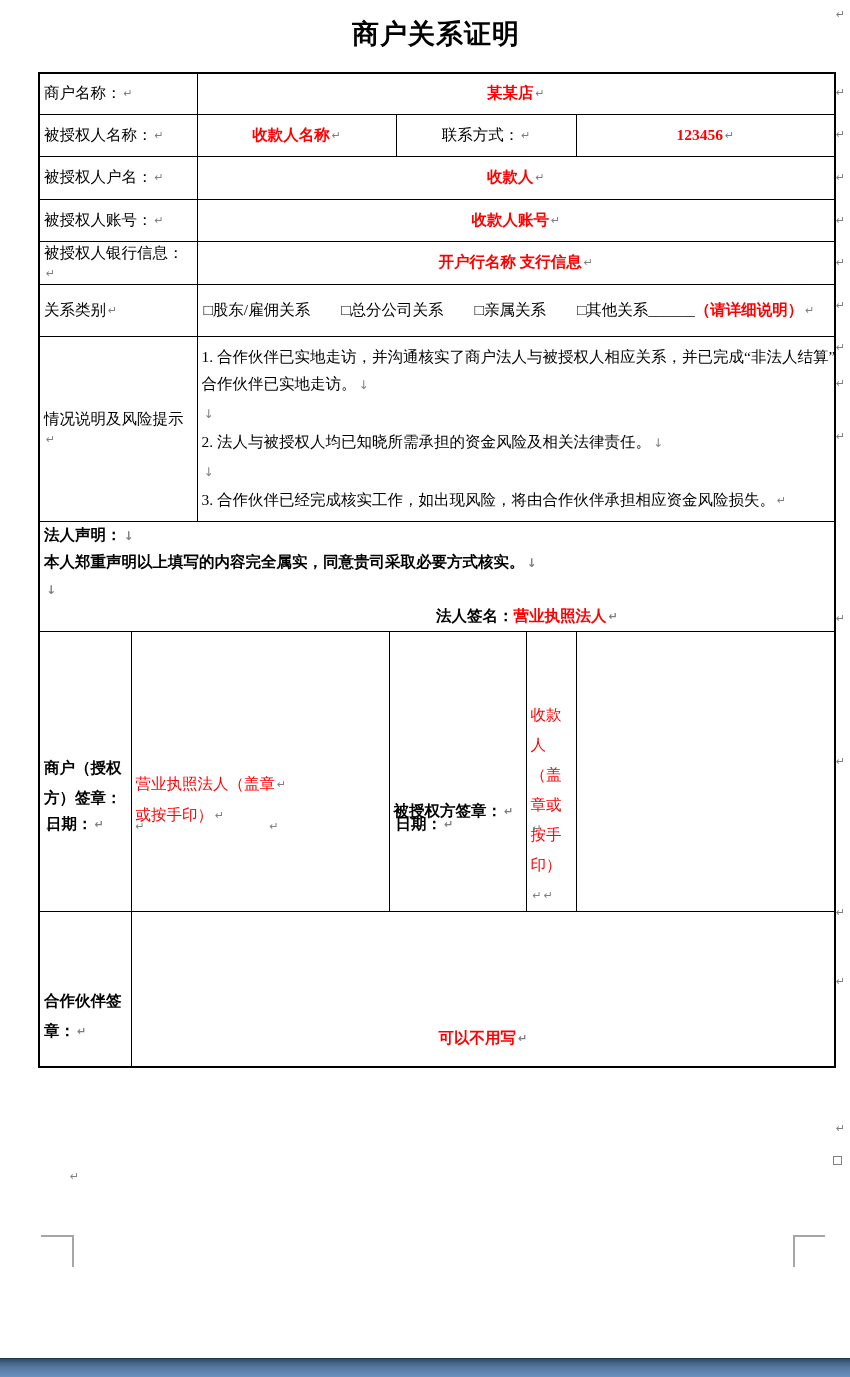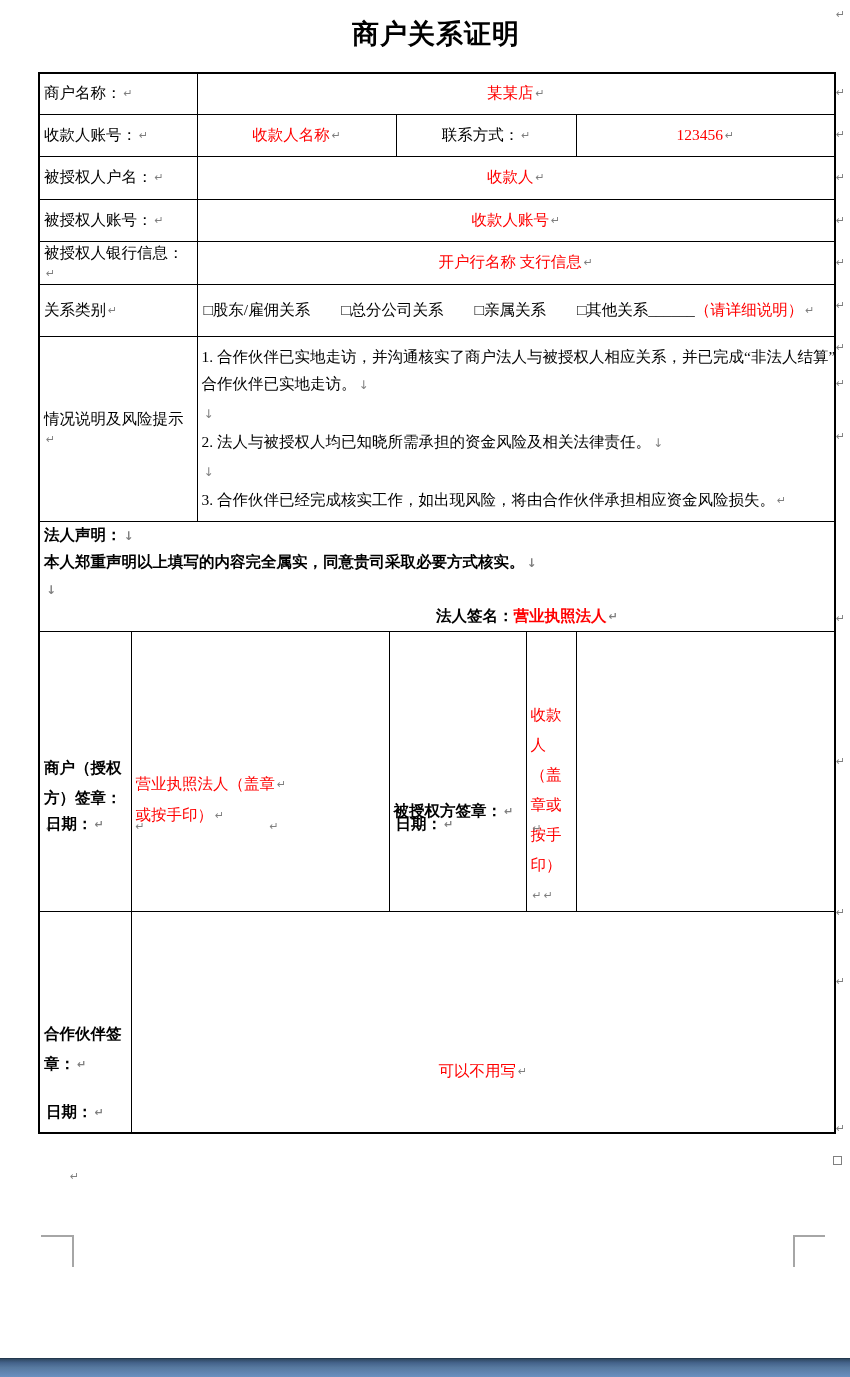--- a/index.html
+++ b/index.html
@@ -20,21 +20,21 @@
   .rm{position:absolute;left:836px;color:#7f7f7f;font-size:11px;font-family:"DejaVu Sans",sans-serif;}
 
   table.doc{
     position:absolute;left:38px;top:72px;width:796px;
     border-collapse:collapse;table-layout:fixed;
     border:2px solid #000;font-size:15.5px;
   }
   table.doc td{border:1px solid #000;padding:0 4px;overflow:hidden;vertical-align:middle;}
   .lbl{text-align:left;padding-left:5px;}
   .ctr{text-align:center;}
-  .red{color:#ff0000;}
+  .red{color:#ff0000;font-weight:bold;}
 
   
   td.risk{vertical-align:middle;padding-left:6px;}
   td.risk .rl{line-height:27px;white-space:nowrap;}
   td.decl{vertical-align:top;padding:5px 6px 0 6px;}
   td.decl .dl{line-height:26px;font-weight:bold;white-space:nowrap;}
   td.decl .sign-line{padding-left:392px;}
 
   
   td.sig{vertical-align:top;position:relative;padding:0 4px;}
@@ -72,21 +72,21 @@
 
   <tbody>
       <tr style="height:41px">
     <td class="lbl" colspan="2"><span>商户名称：</span><span class="pm">↵</span></td>
     <td class="ctr" colspan="5"><span class="red">某某店</span><span class="pm">↵</span></td>
   </tr>
 
 
 
   <tr style="height:42px">
-    <td class="lbl" colspan="2"><span>收款人账号：</span><span class="pm">↵</span></td>
+    <td class="lbl" colspan="2"><span>被授权人名称：</span><span class="pm">↵</span></td>
     <td class="ctr" colspan="2"><span class="red">收款人名称</span><span class="pm">↵</span></td>
     <td class="ctr" colspan="2"><span>联系方式：</span><span class="pm">↵</span></td>
     <td class="ctr"><span class="red">123456</span><span class="pm">↵</span></td>
   </tr>
 
   <tr style="height:43px">
     <td class="lbl" colspan="2"><span>被授权人户名：</span><span class="pm">↵</span></td>
     <td class="ctr" colspan="5"><span class="red">收款人</span><span class="pm">↵</span></td>
   </tr>
 
@@ -145,21 +145,21 @@
       <div class="sig-label" style="margin-top:80px;"><span>被授权方签章：</span><span class="pm">↵</span></div>
       <div class="date-line" style="top:182px;"><span>日期：</span><span class="pm">↵</span></div>
     </td>
     <td class="sig">
       <div class="sig-red" style="margin-top:68px;"><span>收款人（盖章或按手印）</span><span class="pm">↵</span><span class="pm">↵</span></div>
       <span class="pm abs" style="left:4px;top:190px;">↵</span>
 
     </td>
   </tr>
 
-  <tr style="height:222px">
+  <tr style="height:156px">
     <td class="sig">
       <div class="sig-label" style="margin-top:55px;"><span>合作伙伴签章：</span><span class="pm">↵</span></div>
       <div class="date-line" style="top:190px;"><span>日期：</span><span class="pm">↵</span></div>
     </td>
     <td class="sig" colspan="6">
       <div class="red" style="margin-top:100px;text-align:center;"><span>可以不用写</span><span class="pm">↵</span></div>
     </td>
   </tr>
 </tbody>
   </table>

